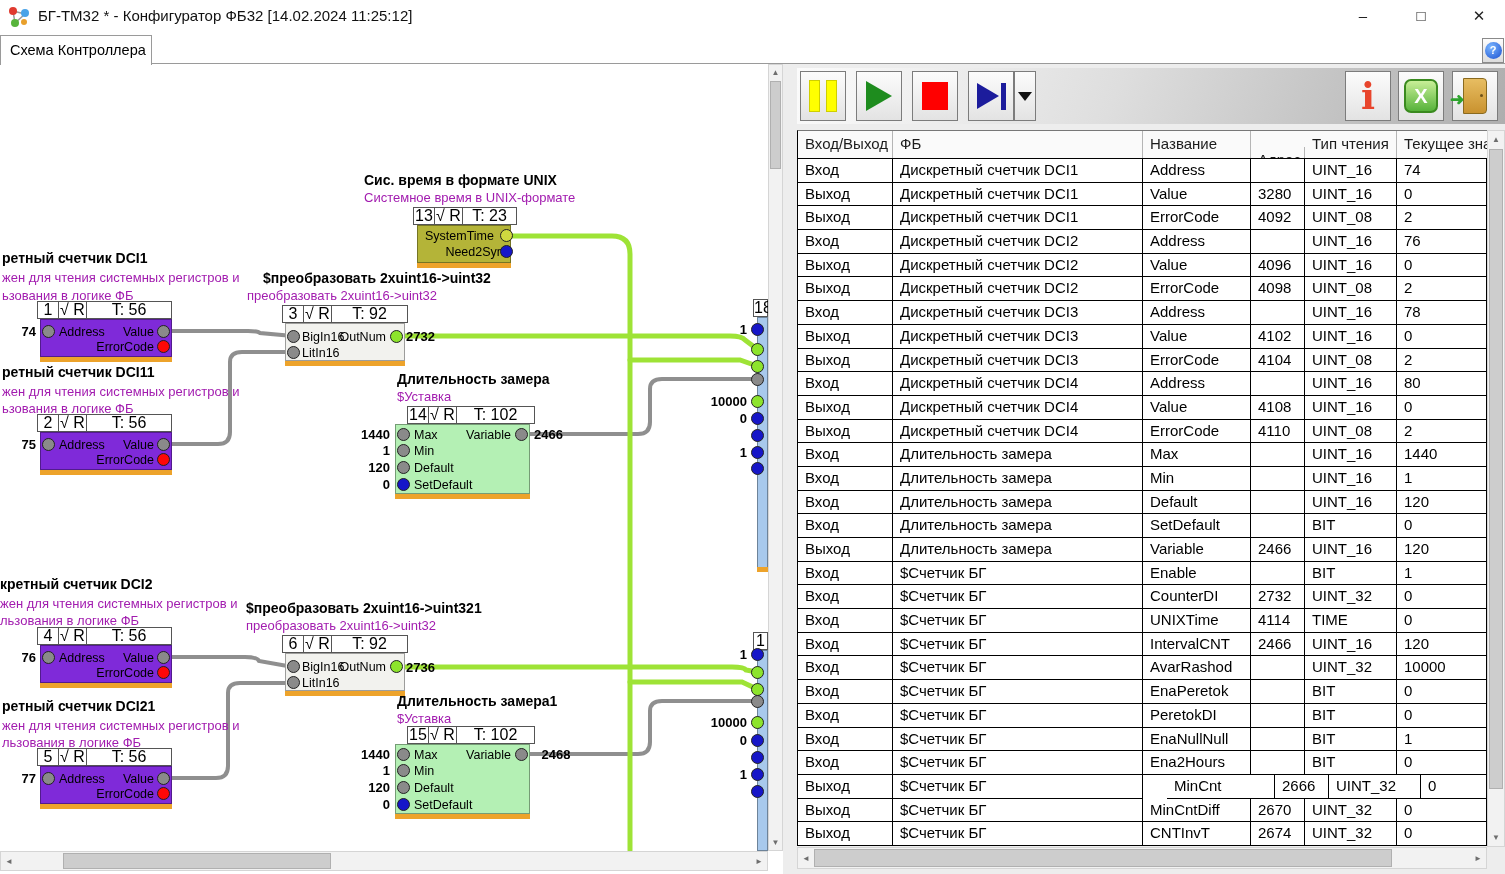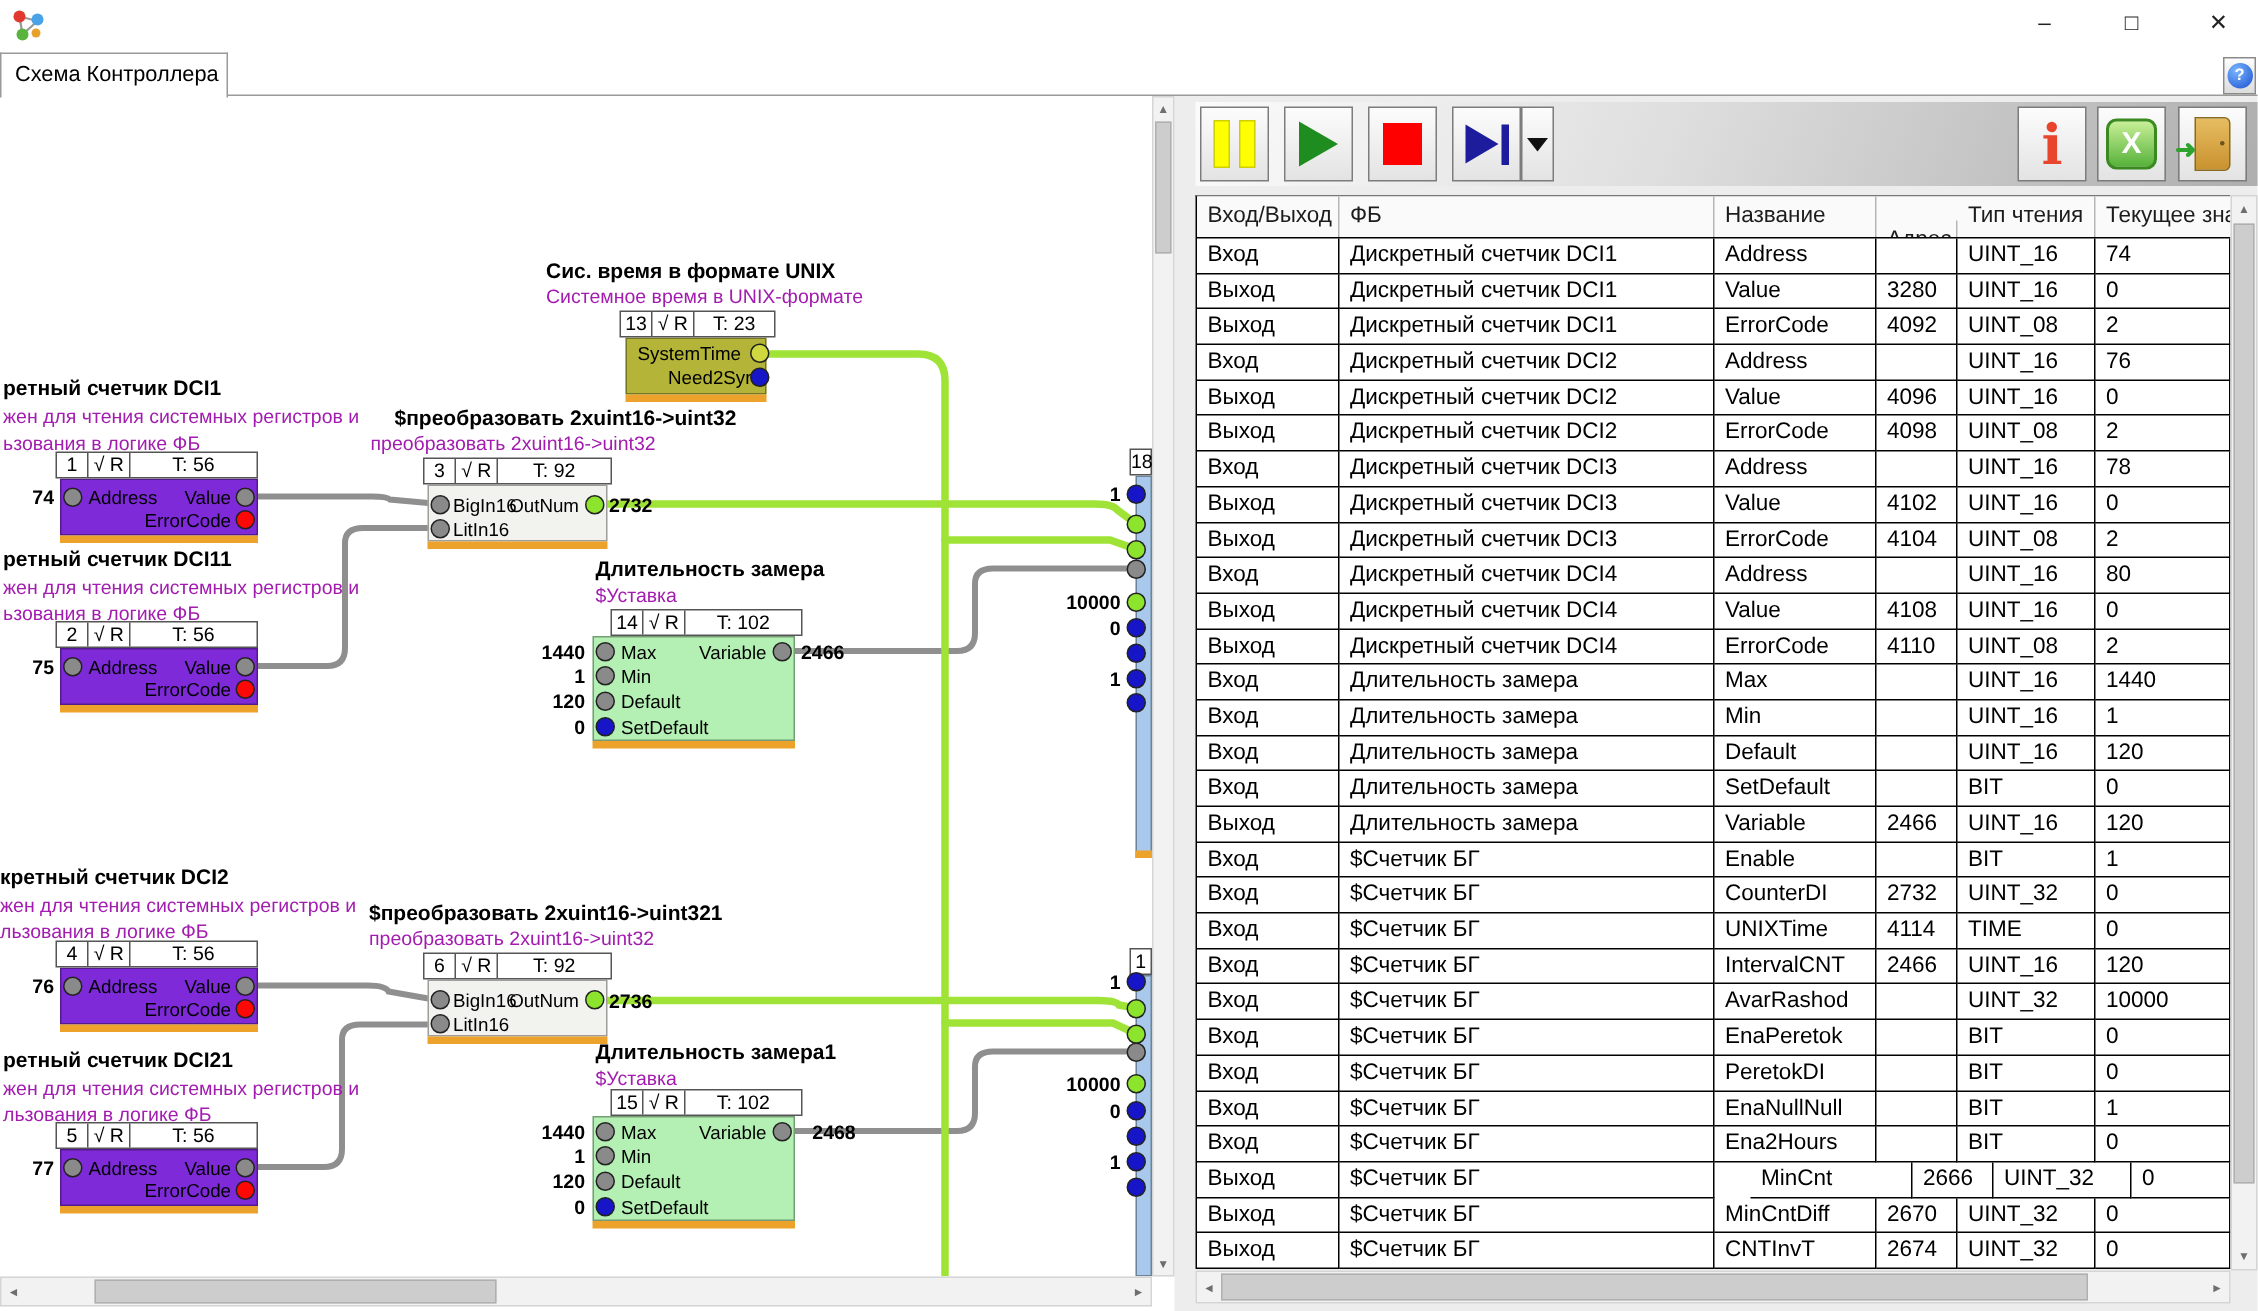--- a/index.html
+++ b/index.html
@@ -20,21 +20,21 @@
   .helpbtn{position:absolute;right:1px;top:4px;width:22px;height:25px;background:linear-gradient(#fdfdfd,#dcdcdc);
            border:1px solid #8a8a8a;box-sizing:border-box;display:flex;align-items:center;justify-content:center;}
   .helpball{width:17px;height:17px;border-radius:50%;background:radial-gradient(circle at 35% 30%,#7ab6ff,#1a4fd0);
             color:#fff;font-size:11px;font-weight:bold;text-align:center;line-height:17px;}
   
   .diagram{position:absolute;left:0;top:64px;width:768px;height:787px;background:#fff;overflow:hidden;}
   .wires{position:absolute;left:0;top:0;z-index:1;}
   .blk-title{position:absolute;font-size:14px;font-weight:bold;white-space:nowrap;z-index:2;}
   .blk-sub{position:absolute;font-size:13px;white-space:nowrap;z-index:2;color:#a21caf;}
   .hdr{position:absolute;height:18px;background:#fff;border:1px solid #555;box-sizing:border-box;
-       display:flex;font-size:13px;z-index:3;}
+       display:flex;font-size:16px;z-index:3;}
   .hdr .hn{width:20px;border-right:1px solid #555;text-align:center;line-height:16px;}
   .hdr .hf{width:27px;border-right:1px solid #555;text-align:center;line-height:16px;}
   .hdr .ht{flex:1;text-align:center;line-height:16px;}
   .bbody{position:absolute;box-sizing:border-box;border:1px solid rgba(0,0,0,.35);z-index:2;}
   .purple{background:#7f2ad9;}
   .olive{background:#b4b438;}
   .lgreen{background:#b4f0b4;}
   .white{background:#f2f2ee;}
   .lblue{background:#a8c9ec;}
   .strip{position:absolute;height:5px;background:#eda32b;z-index:2;}
@@ -85,20 +85,21 @@
 <div class="titlebar">
   <svg class="appicon" viewBox="0 0 22 22">
     <line x1="5" y1="5" x2="17" y2="8" stroke="#999" stroke-width="1.5"></line>
     <line x1="5" y1="5" x2="7" y2="17" stroke="#999" stroke-width="1.5"></line>
     <line x1="17" y1="8" x2="7" y2="17" stroke="#999" stroke-width="1.5"></line>
     <circle cx="5" cy="5" r="4" fill="#e03a2f"></circle>
     <circle cx="17" cy="7" r="4" fill="#4aa3e8"></circle>
     <circle cx="7" cy="17" r="4" fill="#58b43c"></circle>
     <circle cx="16" cy="16" r="3" fill="#e8a02c"></circle>
   </svg>
+  <span class="wtitle">БГ-ТМ32 * - Конфигуратор ФБ32 [14.02.2024 11:25:12]</span>
   <span class="winbtn" style="left:1340px;">–</span>
   <span class="winbtn" style="left:1398px;">□</span>
   <span class="winbtn" style="left:1456px;">✕</span>
 </div>
 
 <div class="tabbar">
   <div class="tab">Схема Контроллера</div>
   <div class="helpbtn">
     <div class="helpball">?</div>
   </div>

